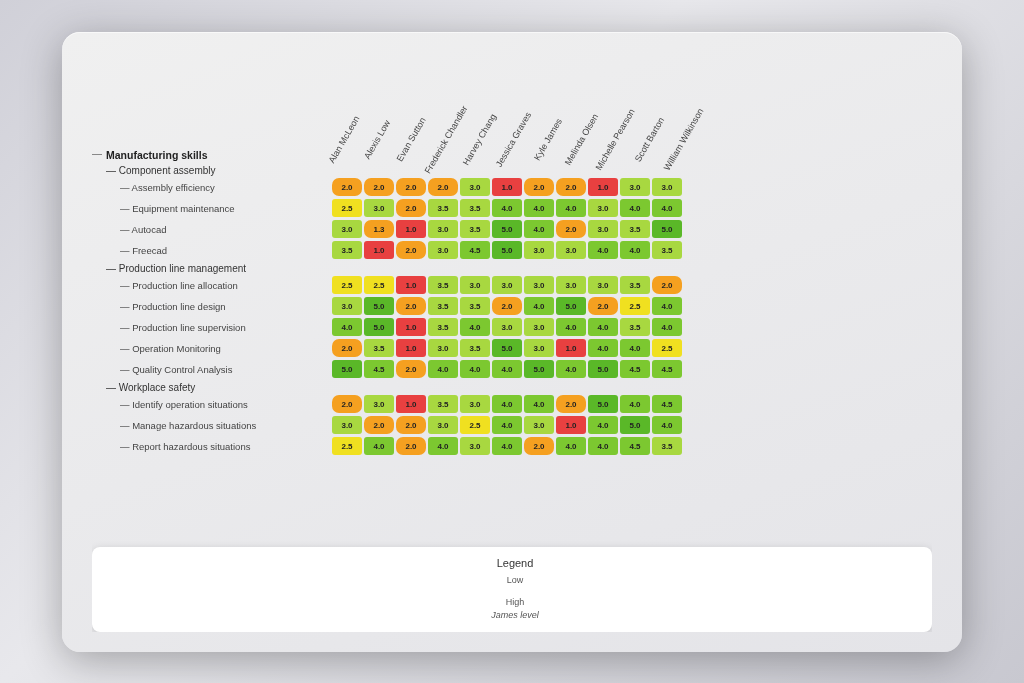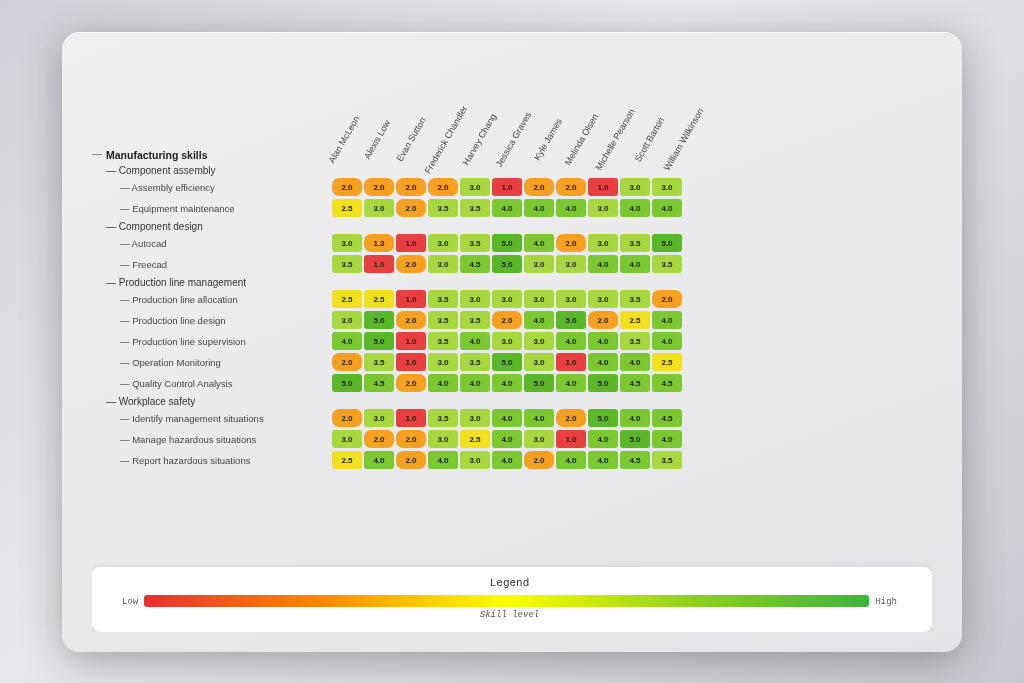--- a/index.html
+++ b/index.html
@@ -119,39 +119,39 @@
       justify-content: center;
       font-size: 8px;
       font-weight: 600;
       color: #222;
     }
     
     .legend-box {
       margin-top: 10px;
       background: white;
       border-radius: 8px;
-      padding: 10px 35px 12px 30px;
+      padding: 10px 24px 12px 30px;
       box-shadow: 0 2px 8px rgba(0,0,0,0.15);
       display: flex;
       flex-direction: column;
       align-items: center;
       min-width: 280px;
-      font-family: Liberation Mono, monospace;
     }
     .legend-title {
       font-size: 11px;
       font-weight: 500;
       color: #333;
       margin-bottom: 6px;
     }
     .legend-bar-row {
       display: flex;
-      align-items: flex-end;
+      align-items: center;
       gap: 6px;
       width: 100%;
+      flex-direction: column;
     }
     .legend-label {
       font-size: 9px;
       color: #555;
     }
     .legend-bar {
       flex: 1;
       height: 12px;
       border-radius: 3px;
       background: linear-gradient(to right, #e63030, #ff8c00, #ffff00, #90d020, #3db53d);
@@ -242,21 +242,20 @@
               <div class="cell c-lgreen">3.5</div>
               <div class="cell c-lgreen">3.5</div>
               <div class="cell c-green">4.0</div>
               <div class="cell c-green">4.0</div>
               <div class="cell c-green">4.0</div>
               <div class="cell c-lgreen">3.0</div>
               <div class="cell c-green">4.0</div>
               <div class="cell c-green">4.0</div>
             </div>
           </div>
-          <div class="category-header">— Component design</div>
           <div class="skill-row">
             <div class="skill-label">— Autocad</div>
             <div class="cells">
               <div class="cell c-lgreen">3.0</div>
               <div class="cell c-orange">1.3</div>
               <div class="cell c-red">1.0</div>
               <div class="cell c-lgreen">3.0</div>
               <div class="cell c-lgreen">3.5</div>
               <div class="cell c-dgreen">5.0</div>
               <div class="cell c-green">4.0</div>
@@ -358,21 +357,21 @@
               <div class="cell c-green">4.0</div>
               <div class="cell c-dgreen">5.0</div>
               <div class="cell c-green">4.0</div>
               <div class="cell c-dgreen">5.0</div>
               <div class="cell c-green">4.5</div>
               <div class="cell c-green">4.5</div>
             </div>
           </div>
           <div class="category-header">— Workplace safety</div>
           <div class="skill-row">
-            <div class="skill-label">— Identify management situations</div>
+            <div class="skill-label">— Identify operation situations</div>
             <div class="cells">
               <div class="cell c-orange">2.0</div>
               <div class="cell c-lgreen">3.0</div>
               <div class="cell c-red">1.0</div>
               <div class="cell c-lgreen">3.5</div>
               <div class="cell c-lgreen">3.0</div>
               <div class="cell c-green">4.0</div>
               <div class="cell c-green">4.0</div>
               <div class="cell c-orange">2.0</div>
               <div class="cell c-dgreen">5.0</div>
@@ -415,16 +414,16 @@
         </div>
     </div>
 
     <div class="legend-box">
       <div class="legend-title">Legend</div>
       <div class="legend-bar-row">
         <span class="legend-label">Low</span>
         <div class="legend-bar"></div>
         <span class="legend-label">High</span>
       </div>
-      <div class="legend-sub">Skill level</div>
+      <div class="legend-sub">James level</div>
     </div>
   </div>
 </div>
 
 </body></html>

